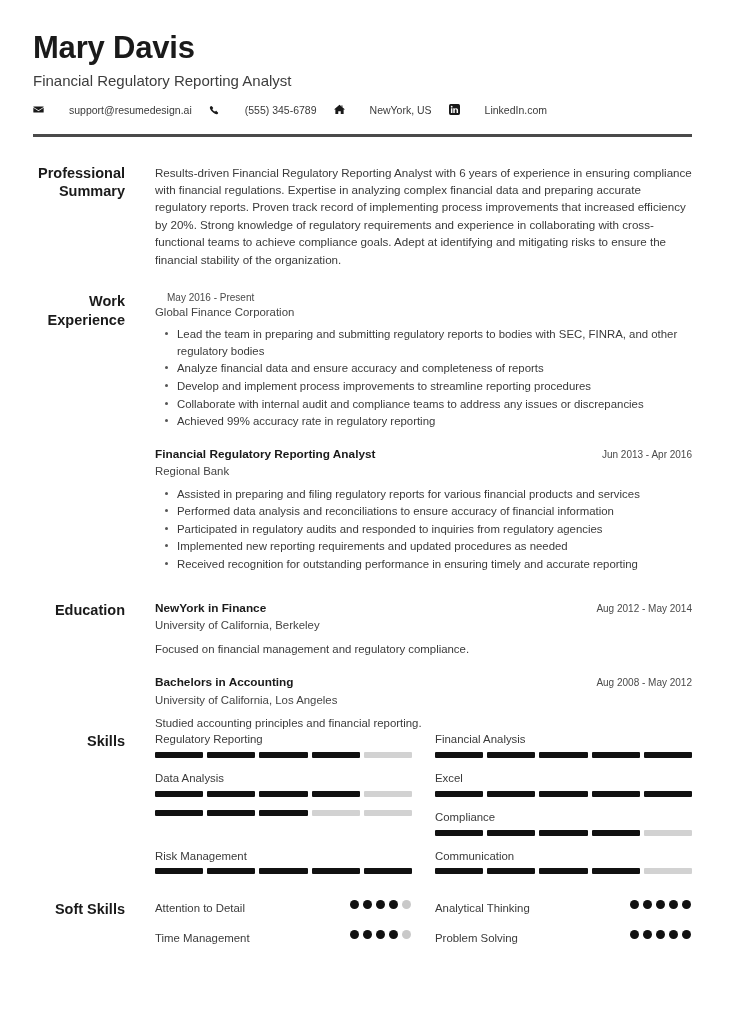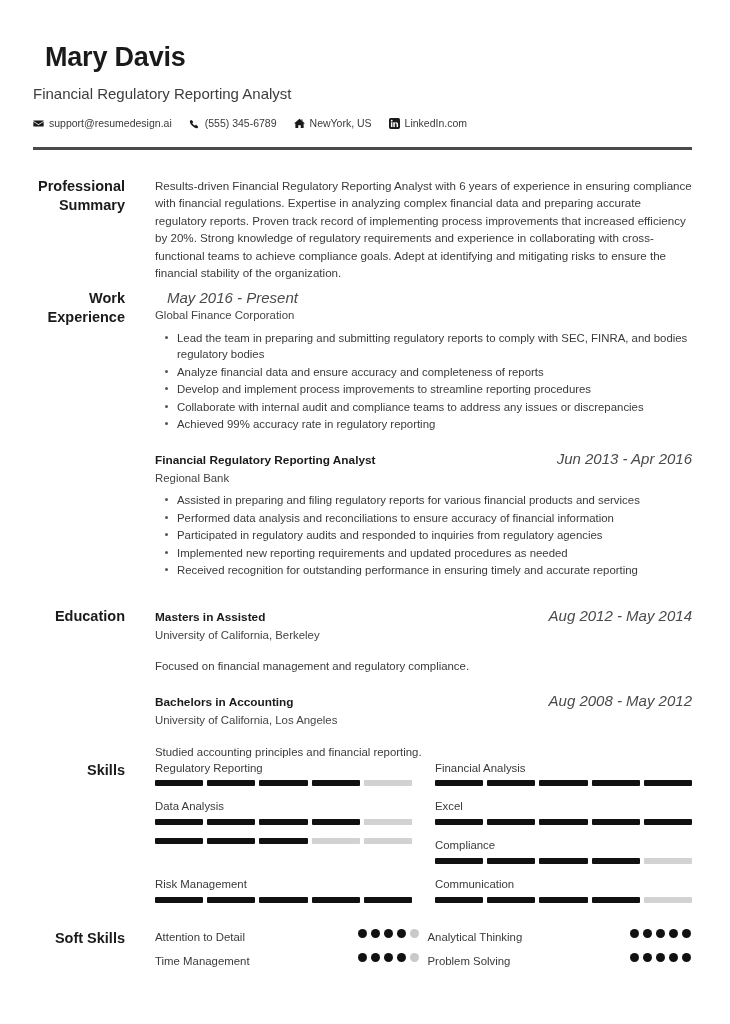--- a/index.html
+++ b/index.html
@@ -19,46 +19,47 @@
     position: relative;
     width: 730px;
     height: 1024px;
     box-sizing: border-box;
     padding: 0 33px;
   }
 
   
   .header { padding-top: 30px; }
   .name {
-    font-size: 27px;
+    font-size: 31px;
     font-weight: bold;
     color: #1a1a1a;
     letter-spacing: -0.2px;
     line-height: 1.15;
-    margin: 12px;
+    margin: 0;
   }
   .job-title {
     font-size: 15px;
     color: #3d3d3d;
     margin-top: 6px;
     line-height: 1.2;
     font-weight: normal;
   }
   .contact-row {
     display: flex;
     align-items: center;
     margin-top: 14px;
     font-size: 10.5px;
     color: #3a3a3a;
   }
   .contact-item {
     display: flex;
     align-items: center;
     margin-right: 17px;
     white-space: nowrap;
+    gap: 20px;
   }
   .contact-item .ico {
     display: inline-flex;
     align-items: center;
     justify-content: center;
     margin-right: 5px;
     color: #1a1a1a;
   }
   .contact-item .ico svg { display: block; }
 
@@ -93,40 +94,39 @@
 
   #summary-section { margin-top: 27px; }
   .summary-text {
     font-size: 11.6px;
     line-height: 1.5;
     color: #3a3a3a;
     text-align: left;
   }
 
   
-  #experience-section { margin-top: 8px; }
+  #experience-section { margin-top: 24px; }
   .entry { margin-bottom: 2px; }
   .entry + .entry { margin-top: 17px; }
   .entry-head {
     display: flex;
     justify-content: space-between;
     align-items: baseline;
   }
   .entry-title {
     font-size: 11.8px;
     font-weight: bold;
     color: #1a1a1a;
     line-height: 1.35;
   }
   .entry-date {
-    font-size: 15px;
+    font-size: 10px;
     color: #4a4a4a;
     white-space: nowrap;
     padding-left: 12px;
-    font-style: italic;
   }
   .entry-org {
     font-size: 11.4px;
     color: #444444;
     margin-top: 2px;
     line-height: 1.35;
   }
   ul.bullets {
     margin: 6px 0 0 0;
     padding-left: 22px;
@@ -149,21 +149,21 @@
     background: #555555;
     border-radius: 50%;
   }
 
   
   #education-section { margin-top: 26px; }
   .edu-entry + .edu-entry { margin-top: 17px; }
   .edu-desc {
     font-size: 11.4px;
     color: #3a3a3a;
-    margin-top: 16px;
+    margin-top: 8px;
     line-height: 1.4;
   }
 
   
   #skills-section { }
   .skills-grid {
     display: grid;
     grid-template-columns: 1fr 1fr;
     column-gap: 23px;
     row-gap: 13px;
@@ -187,21 +187,20 @@
   }
   .seg.on { background: #111111; }
 
   
   #soft-skills-section { margin-top: 26px; }
   .soft-grid {
     display: grid;
     grid-template-columns: 1fr 1fr;
     column-gap: 23px;
     row-gap: 14px;
-    gap: 8px;
   }
   .soft-item {
     display: flex;
     align-items: flex-start;
     justify-content: space-between;
     min-width: 0;
   }
   .soft-name {
     font-size: 11.4px;
     color: #3a3a3a;
@@ -284,21 +283,21 @@
   <div class="section" id="experience-section">
     <div class="sec-label">Work Experience</div>
     <div class="sec-body">
 
       <div class="entry">
         <div class="entry-head">
           <div class="entry-date">May 2016 - Present</div>
         </div>
         <div class="entry-org">Global Finance Corporation</div>
         <ul class="bullets">
-          <li>Lead the team in preparing and submitting regulatory reports to comply with SEC, FINRA, and bodies regulatory bodies</li>
+          <li>Lead the team in preparing and submitting regulatory reports to bodies with SEC, FINRA, and other regulatory bodies</li>
           <li>Analyze financial data and ensure accuracy and completeness of reports</li>
           <li>Develop and implement process improvements to streamline reporting procedures</li>
           <li>Collaborate with internal audit and compliance teams to address any issues or discrepancies</li>
           <li>Achieved 99% accuracy rate in regulatory reporting</li>
         </ul>
       </div>
 
       <div class="entry">
         <div class="entry-head">
           <div class="entry-title">Financial Regulatory Reporting Analyst</div>
@@ -316,21 +315,21 @@
 
     </div>
   </div>
 
   <div class="section" id="education-section">
     <div class="sec-label">Education</div>
     <div class="sec-body">
 
       <div class="edu-entry">
         <div class="entry-head">
-          <div class="entry-title">Masters in Assisted</div>
+          <div class="entry-title">NewYork in Finance</div>
           <div class="entry-date">Aug 2012 - May 2014</div>
         </div>
         <div class="entry-org">University of California, Berkeley</div>
         <div class="edu-desc">Focused on financial management and regulatory compliance.</div>
       </div>
 
       <div class="edu-entry">
         <div class="entry-head">
           <div class="entry-title">Bachelors in Accounting</div>
           <div class="entry-date">Aug 2008 - May 2012</div>

